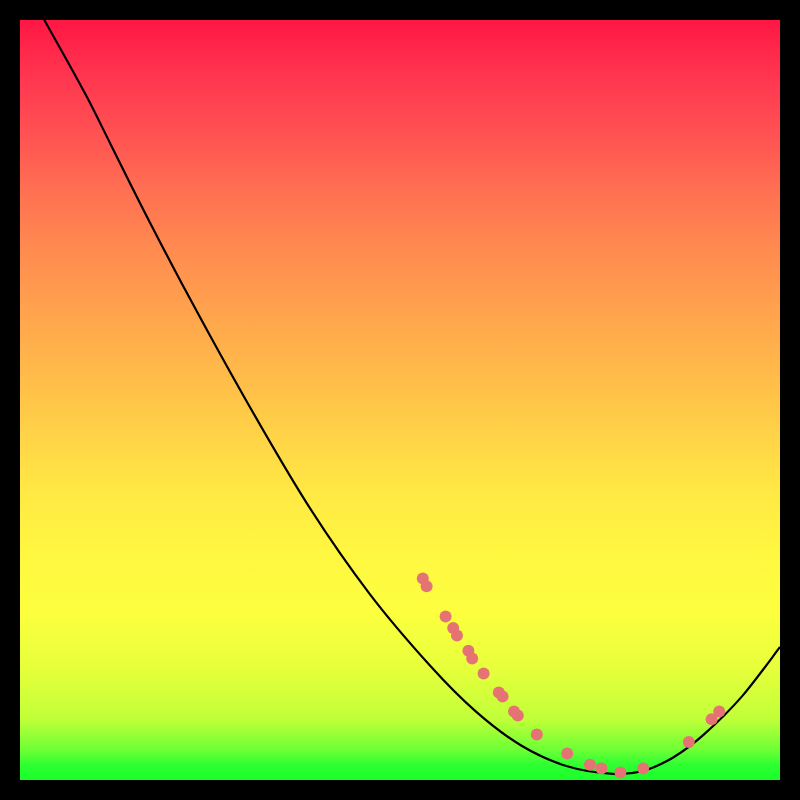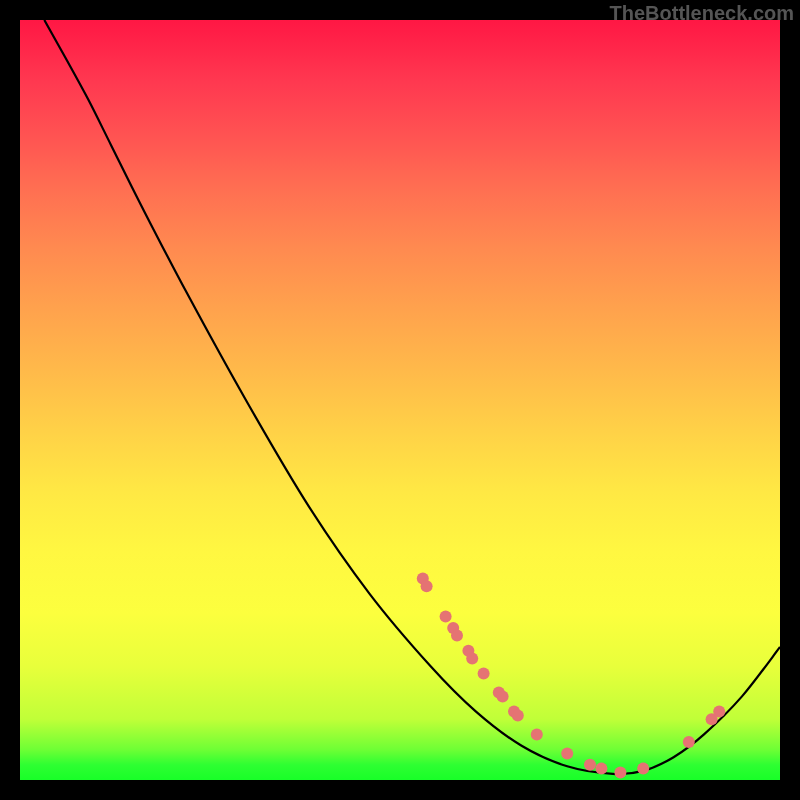--- a/index.html
+++ b/index.html
@@ -51,21 +51,20 @@
     top: 0;
     width: 760px;
     height: 760px;
     z-index: 2;
   }
 </style>
 </head>
 <body>
 
 <div class="chart-container">
-  <div class="watermark">TheBottleneck.com</div>
   <div class="plot-area">
     <svg class="curve-svg" viewBox="0 0 760 760">
       <g>
         <path id="curve-path" fill="none" stroke="#000000" stroke-width="2.2" d="M 24.32 0 C 27.866666666666667 6.333333333333333 38.25333333333334 24.70000000000001 45.6 38 C 52.946666666666665 51.29999999999999 60.79999999999999 65.23333333333329 68.39999999999999 79.79999999999995 C 75.99999999999999 94.36666666666662 82.33333333333333 107.66666666666663 91.2 125.39999999999998 C 100.06666666666668 143.13333333333333 108.93333333333334 161.50000000000006 121.60000000000001 186.20000000000005 C 134.26666666666668 210.90000000000003 149.46666666666667 240.66666666666663 167.2 273.59999999999997 C 184.9333333333333 306.5333333333333 207.73333333333332 348.3333333333333 228 383.8 C 248.26666666666668 419.2666666666667 268.53333333333336 454.73333333333335 288.8 486.40000000000003 C 309.06666666666666 518.0666666666667 329.33333333333337 547.1999999999999 349.6 573.8 C 369.8666666666667 600.4 392.6666666666667 626.3666666666667 410.40000000000003 646 C 428.1333333333334 665.6333333333333 440.8 678.3000000000001 456 691.6 C 471.2 704.9 486.40000000000003 716.68 501.6 725.8 C 516.8 734.92 531.9999999999999 741.6333333333334 547.1999999999999 746.32 C 562.4 751.0066666666667 580.1333333333334 753.16 592.8000000000001 753.92 C 605.4666666666667 754.68 613.0666666666666 753.6666666666666 623.1999999999999 750.88 C 633.3333333333333 748.0933333333334 643.4666666666667 743.2800000000001 653.6 737.2 C 663.7333333333333 731.12 672.6 724.5333333333333 684 714.4 C 695.4 704.2666666666667 709.3333333333334 690.9666666666667 722 676.4 C 734.6666666666666 661.8333333333333 753.6666666666666 635.2333333333333 760 627"></path>
       </g>
       <g id="markers-group">
           <circle cx="402.8" cy="558.6" r="6" fill="#e57373"></circle>
           <circle cx="406.6" cy="566.2" r="6" fill="#e57373"></circle>
           <circle cx="425.6" cy="596.6" r="6" fill="#e57373"></circle>
           <circle cx="433.2" cy="608" r="6" fill="#e57373"></circle>

